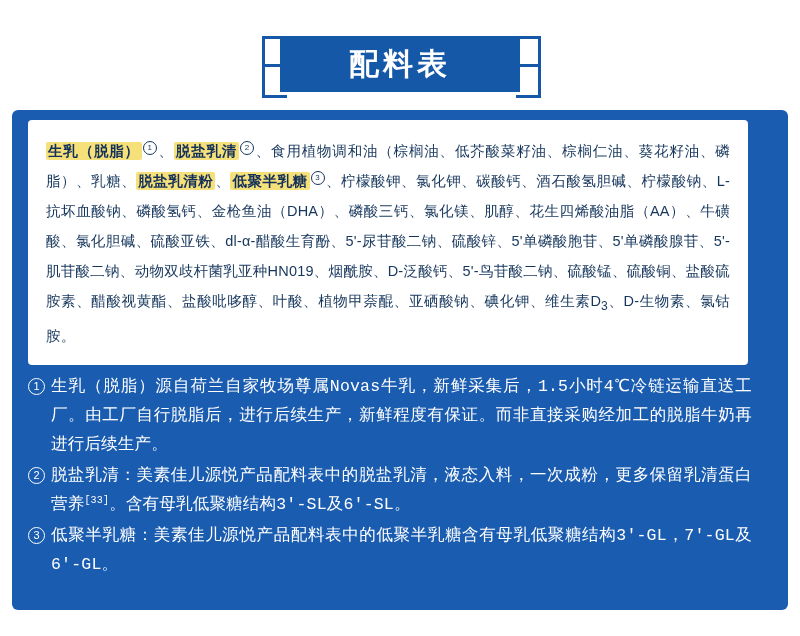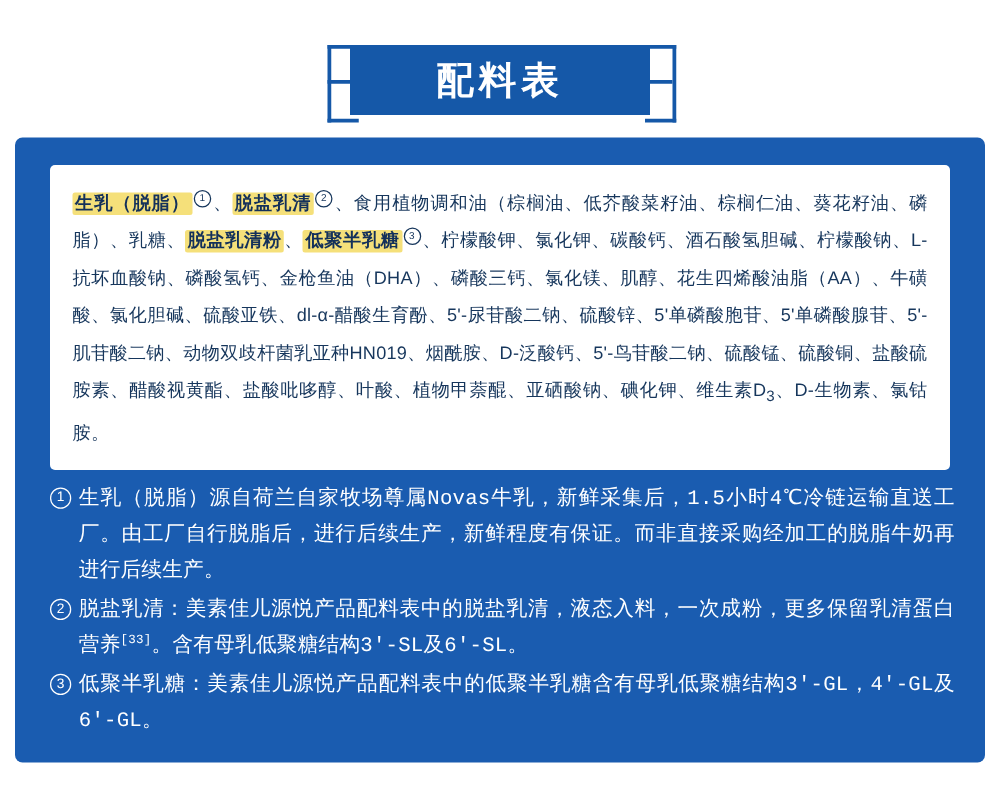--- a/index.html
+++ b/index.html
@@ -65,21 +65,21 @@
   
   .panel {
     position: absolute;
     left: 12px;
     top: 110px;
     width: 776px;
     height: 500px;
     background: #1a5cb0;
     border-radius: 6px;
     box-sizing: border-box;
-    padding: 12px;
+    padding: 0;
   }
   .panel-inner {
     width: 100%;
     height: 100%;
     position: relative;
   }
 
   
   .card {
     position: absolute;
@@ -190,19 +190,19 @@
           <div class="note-text">生乳（脱脂）源自荷兰自家牧场尊属Novas牛乳，新鲜采集后，1.5小时4℃冷链运输直送工厂。由工厂自行脱脂后，进行后续生产，新鲜程度有保证。而非直接采购经加工的脱脂牛奶再进行后续生产。</div>
         </div>
 
         <div class="note-item">
           <div class="note-marker">2</div>
           <div class="note-text"><span>脱盐乳清：美素佳儿源悦产品配料表中的脱盐乳清，液态入料，一次成粉，更多保留乳清蛋白营养</span><sup>[33]</sup><span>。含有母乳低聚糖结构3'-SL及6'-SL。</span></div>
         </div>
 
         <div class="note-item">
           <div class="note-marker">3</div>
-          <div class="note-text">低聚半乳糖：美素佳儿源悦产品配料表中的低聚半乳糖含有母乳低聚糖结构3'-GL，4'-GL及6'-GL。</div>
+          <div class="note-text">低聚半乳糖：美素佳儿源悦产品配料表中的低聚半乳糖含有母乳低聚糖结构3'-GL，7'-GL及6'-GL。</div>
         </div>
 
       </div>
     </div>
   </div>
 </div>
 
 </body></html>

